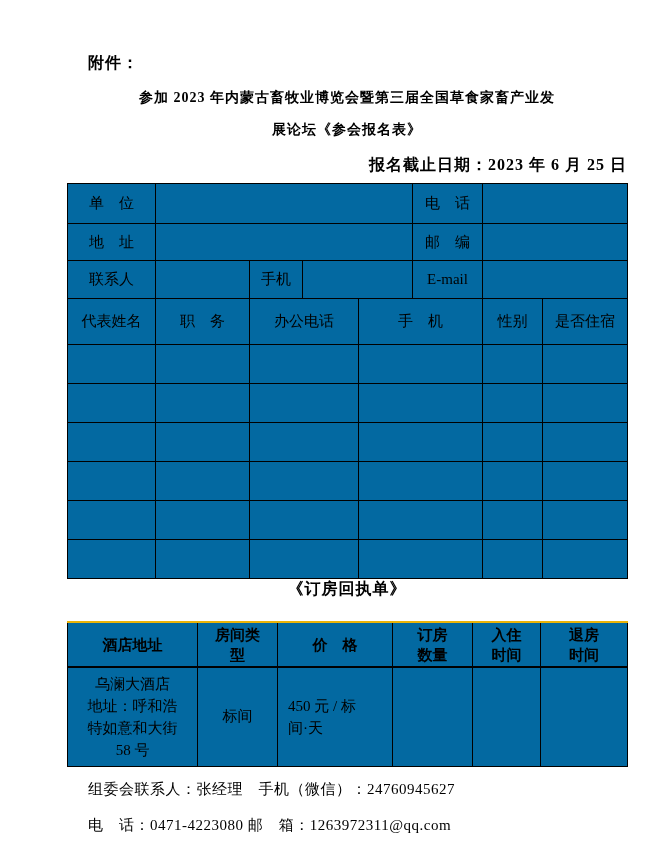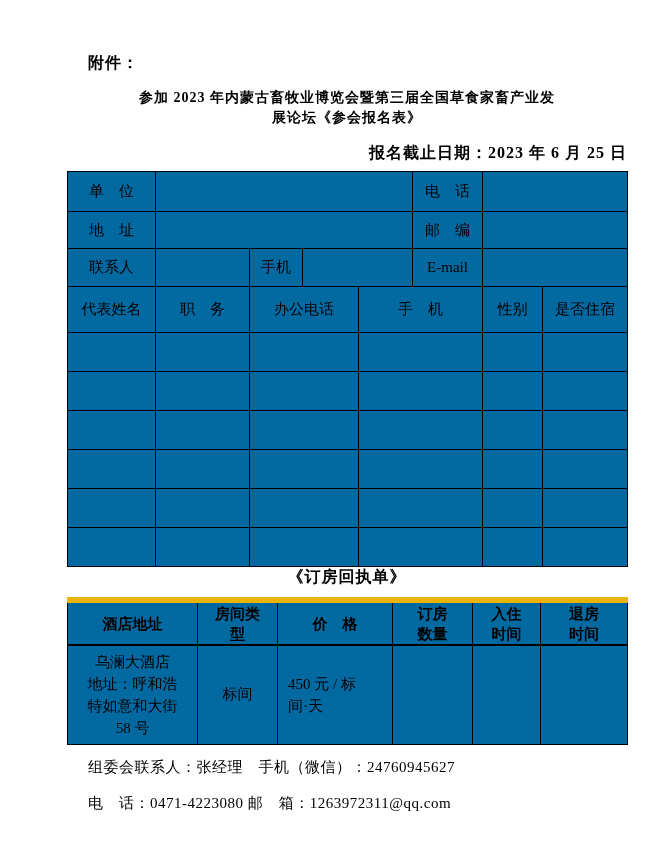--- a/index.html
+++ b/index.html
@@ -18,21 +18,21 @@
   }
   .attachment {
     font-weight: bold; font-size: 16px; line-height: 19px;
     padding-left: 21px; letter-spacing: 1px;
   }
   .title-line { 
     width: 560px; text-align: center; font-weight: bold;
     font-size: 14px; line-height: 20px; letter-spacing: 1px;
   }
   .title-line.first { margin-top: 16px; }
-  .title-line.second { }
+  .title-line.second { margin-top: 12px; }
   .deadline {
     width: 560px; text-align: right; font-weight: bold;
     font-size: 16px; line-height: 20px; margin-top: 15px; letter-spacing: 1px;
   }
   table {
     border-collapse: collapse; table-layout: fixed;
     width: 560px; background: #0369a1;
   }
   td {
     border: 1px solid #000;
@@ -42,21 +42,21 @@
   .t1 { margin-top: 8px; }
   .t1 tr.r1 td { height: 40px; }
   .t1 tr.r2 td { height: 37px; }
   .t1 tr.r3 td { height: 38px; }
   .t1 tr.rh td { height: 46px; }
   .t1 tr.re td { height: 39px; }
   .subtitle {
     width: 560px; text-align: center; font-weight: bold;
     font-size: 16px; line-height: 20px; letter-spacing: 1px;
   }
-  .t2 { margin-top: 10px; border-top: 6px solid #eab308; }
+  .t2 { margin-top: 22px; border-top: 2px solid #eab308; }
   .t2 tr.t2-header td {
     height: 45px; font-weight: bold;
     border-bottom: 2px solid #000; line-height: 20px;
   }
   .t2 tr.t2-data td { height: 99px; }
   .t2 td.price-cell { text-align: left; padding-left: 10px; line-height: 22px; }
   .t2 td.hotel-cell { line-height: 22px; }
   .contact {
     font-size: 15px; line-height: 19px; padding-left: 21px; letter-spacing: 0.5px;
   }

